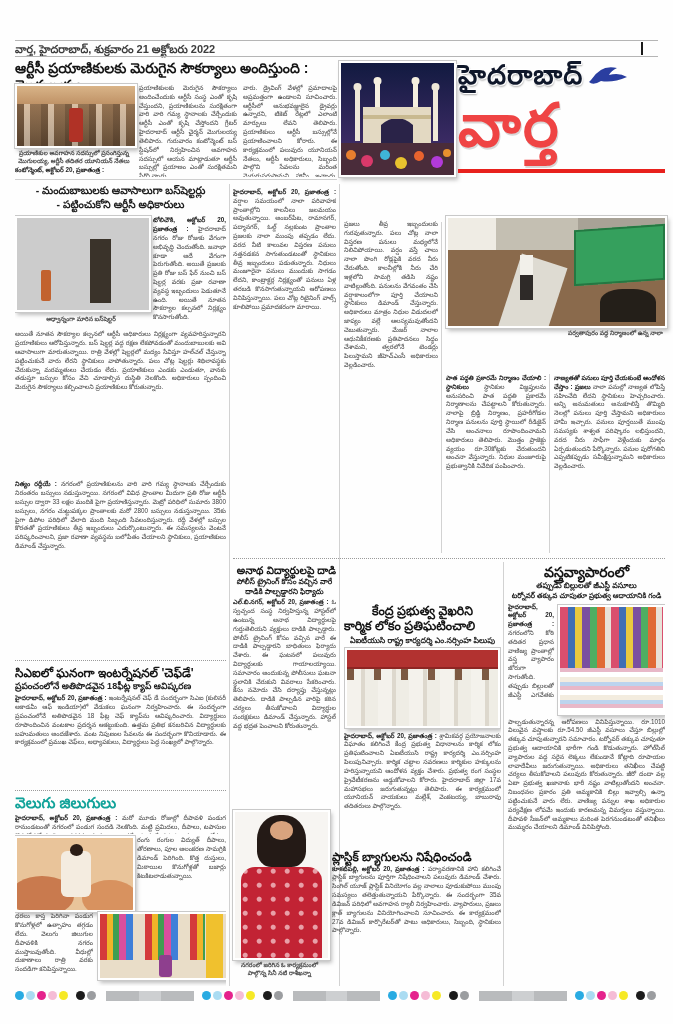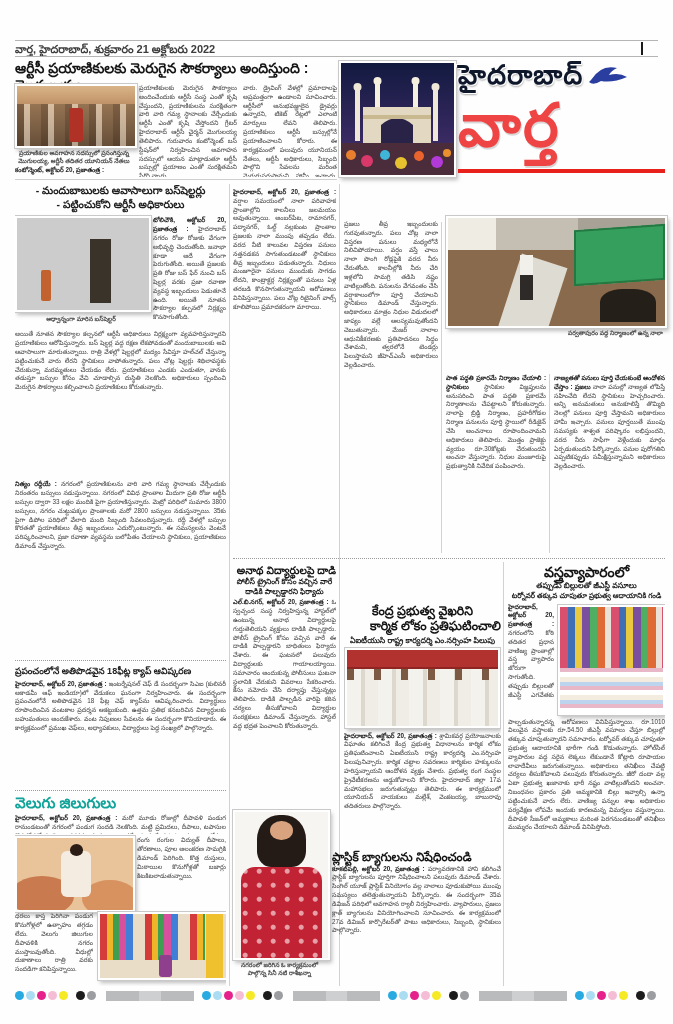--- a/index.html
+++ b/index.html
@@ -161,20 +161,21 @@
     </div>
     <div class="bt" style="height:150px;">అయితే నూతన సౌకర్యాల కల్పనలో ఆర్టీసీ అధికారులు నిర్లక్ష్యంగా వ్యవహరిస్తున్నారని ప్రయాణికులు ఆరోపిస్తున్నారు. బస్ షెల్టర్ల వద్ద రక్షణ లేకపోవడంతో మందుబాబులకు అవి ఆవాసాలుగా మారుతున్నాయి. రాత్రి వేళల్లో షెల్టర్లలో మద్యం సేవిస్తూ హల్‌చల్ చేస్తున్నా పట్టించుకునే వారు లేరని స్థానికులు వాపోతున్నారు. పలు చోట్ల షెల్టర్లు శిథిలావస్థకు చేరుకున్నా మరమ్మతులు చేయడం లేదు. ప్రయాణికులు ఎండకు ఎండుతూ, వానకు తడుస్తూ బస్సుల కోసం వేచి చూడాల్సిన దుస్థితి నెలకొంది. అధికారులు స్పందించి మెరుగైన సౌకర్యాలు కల్పించాలని ప్రయాణికులు కోరుతున్నారు.</div>
     <div class="bt" style="height:186px;">
       <span class="ih">నిత్యం రద్దీయే :</span>
       <span>నగరంలో ప్రయాణికులను వారి వారి గమ్య స్థానాలకు చేర్చేందుకు నిరంతరం బస్సులు నడుస్తున్నాయి. నగరంలో వివిధ ప్రాంతాల మీదుగా ప్రతి రోజు ఆర్టీసీ బస్సుల ద్వారా 33 లక్షల మందికి పైగా ప్రయాణిస్తున్నారు. మెట్రో పరిధిలో సుమారు 3800 బస్సులు, నగరం చుట్టుపక్కల ప్రాంతాలకు మరో 2800 బస్సులు నడుస్తున్నాయి. 35కు పైగా డిపోల పరిధిలో వేలాది మంది సిబ్బంది సేవలందిస్తున్నారు. రద్దీ వేళల్లో బస్సుల కొరతతో ప్రయాణికులు తీవ్ర ఇబ్బందులు ఎదుర్కొంటున్నారు. ఈ సమస్యలను వెంటనే పరిష్కరించాలని, ప్రజా రవాణా వ్యవస్థను బలోపేతం చేయాలని స్థానికులు, ప్రయాణికులు డిమాండ్ చేస్తున్నారు.</span>
     </div>
   </div>
   <div class="dotrule" style="left:15px;top:660px;width:211px;"></div>
 
   <div class="abs" style="left:15px;top:666px;width:211px;height:121px;overflow:hidden;">
+    <div class="hl" style="font-size:12px;">సిఎఐలో ఘనంగా ఇంటర్నేషనల్ 'చెఫ్‌డే'</div>
     <div class="sub" style="font-size:9px;margin-bottom:2px;">ప్రపంచంలోనే అతిపొడవైన 18ఫీట్ల క్యాప్ ఆవిష్కరణ</div>
     <div class="bt" style="height:86px;">
       <span class="dl">హైదరాబాద్, అక్టోబర్ 20, ప్రజాతంత్ర :</span>
       <span>ఇంటర్నేషనల్ చెఫ్ డే సందర్భంగా సిఎఐ (కులినరీ అకాడమీ ఆఫ్ ఇండియా)లో వేడుకలు ఘనంగా నిర్వహించారు. ఈ సందర్భంగా ప్రపంచంలోనే అతిపొడవైన 18 ఫీట్ల చెఫ్ క్యాప్‌ను ఆవిష్కరించారు. విద్యార్థులు రూపొందించిన వంటకాల ప్రదర్శన ఆకట్టుకుంది. ఉత్తమ ప్రతిభ కనబరిచిన విద్యార్థులకు బహుమతులు అందజేశారు. వంట నిపుణుల సేవలను ఈ సందర్భంగా కొనియాడారు. ఈ కార్యక్రమంలో ప్రముఖ చెఫ్‌లు, అధ్యాపకులు, విద్యార్థులు పెద్ద సంఖ్యలో పాల్గొన్నారు.</span>
     </div>
   </div>
   <div class="dotrule" style="left:15px;top:790px;width:211px;"></div>
 
   <div class="abs" style="left:15px;top:794px;width:211px;height:192px;overflow:hidden;">
     <div class="hl" style="font-size: 15px; color: rgb(18, 163, 154);">వెలుగు జిలుగులు</div>
@@ -244,21 +245,21 @@
 
   <div class="photo ph-woman framed" style="left:233px;top:810px;width:93px;height:146px;">
     <div class="hair"></div>
       <div class="face"></div>
       <div class="dress"></div>
   </div>
   <div class="abs cap" style="left:233px;top:961px;width:93px;text-align:center;">నగరంలో జరిగిన ఓ కార్యక్రమంలో పాల్గొన్న సినీ నటి రాశీఖన్నా</div>
 
   <div class="abs" style="left:344px;top:564px;width:157px;height:280px;overflow:hidden;margin-top:40px;">
     <div class="hl" style="font-size:12.5px;text-align:center;">కేంద్ర ప్రభుత్వ వైఖరిని</div>
-    <div class="hl" style="font-size:12.5px;text-align:right;">కార్మిక లోకం ప్రతిఘటించాలి</div>
+    <div class="hl" style="font-size:12.5px;text-align:left;">కార్మిక లోకం ప్రతిఘటించాలి</div>
     <div class="sub" style="font-size:7.8px;text-align:center;margin:1px 0 2px;">ఏఐటీయుసి రాష్ట్ర కార్యదర్శి ఎం.నర్సింహ పిలుపు</div>
     <div class="photo ph-aituc framed" style="position:relative;width:151px;height:76px;margin:0 1px 4px;">
       <div class="banner"></div>
         <div class="crowd"></div>
         <div class="heads"></div>
     </div>
     <div class="bt" style="height:142px;">
       <span class="dl">హైదరాబాద్, అక్టోబర్ 20, ప్రజాతంత్ర :</span>
       <span>శ్రామికవర్గ ప్రయోజనాలకు విఘాతం కలిగించే కేంద్ర ప్రభుత్వ విధానాలను కార్మిక లోకం ప్రతిఘటించాలని ఏఐటీయుసి రాష్ట్ర కార్యదర్శి ఎం.నర్సింహ పిలుపునిచ్చారు. కార్మిక చట్టాల సవరణలు కార్మికుల హక్కులను హరిస్తున్నాయని ఆందోళన వ్యక్తం చేశారు. ప్రభుత్వ రంగ సంస్థల ప్రైవేటీకరణను అడ్డుకోవాలని కోరారు. హైదరాబాద్ జిల్లా 17వ మహాసభలు జరుగుతున్నట్లు తెలిపారు. ఈ కార్యక్రమంలో యూనియన్ నాయకులు మల్లేశ్, వెంకటయ్య, బాబురావు తదితరులు పాల్గొన్నారు.</span>
     </div>

